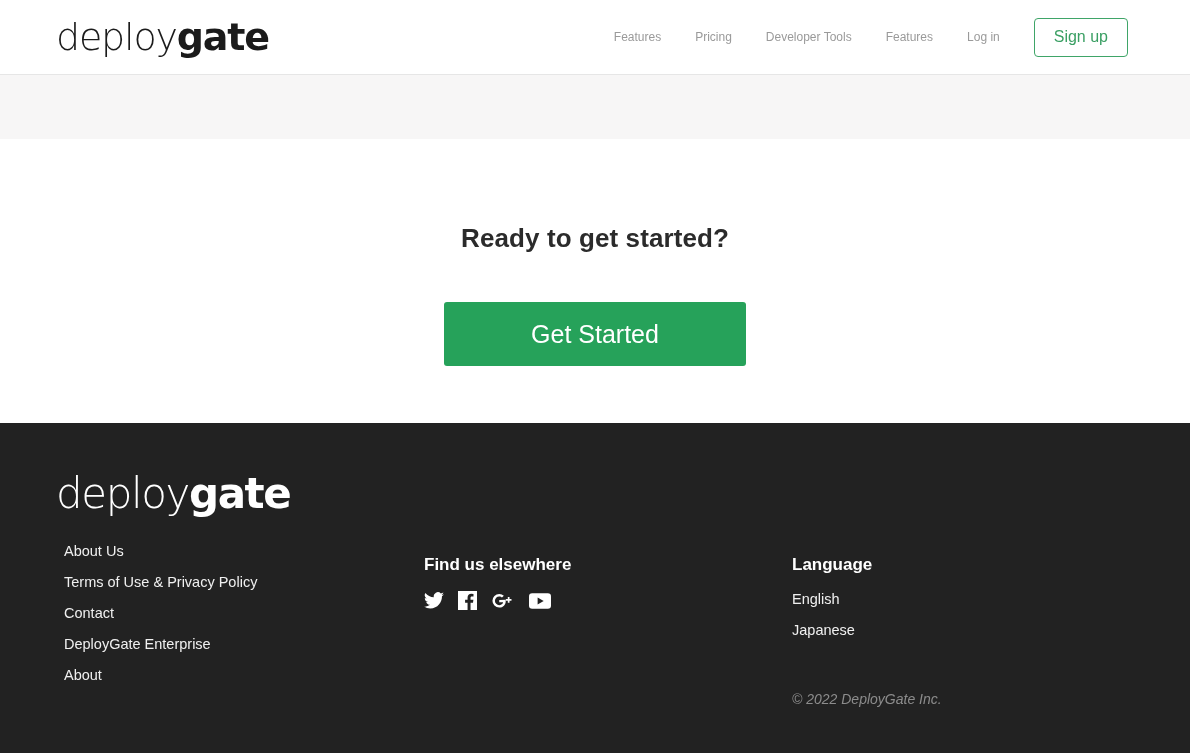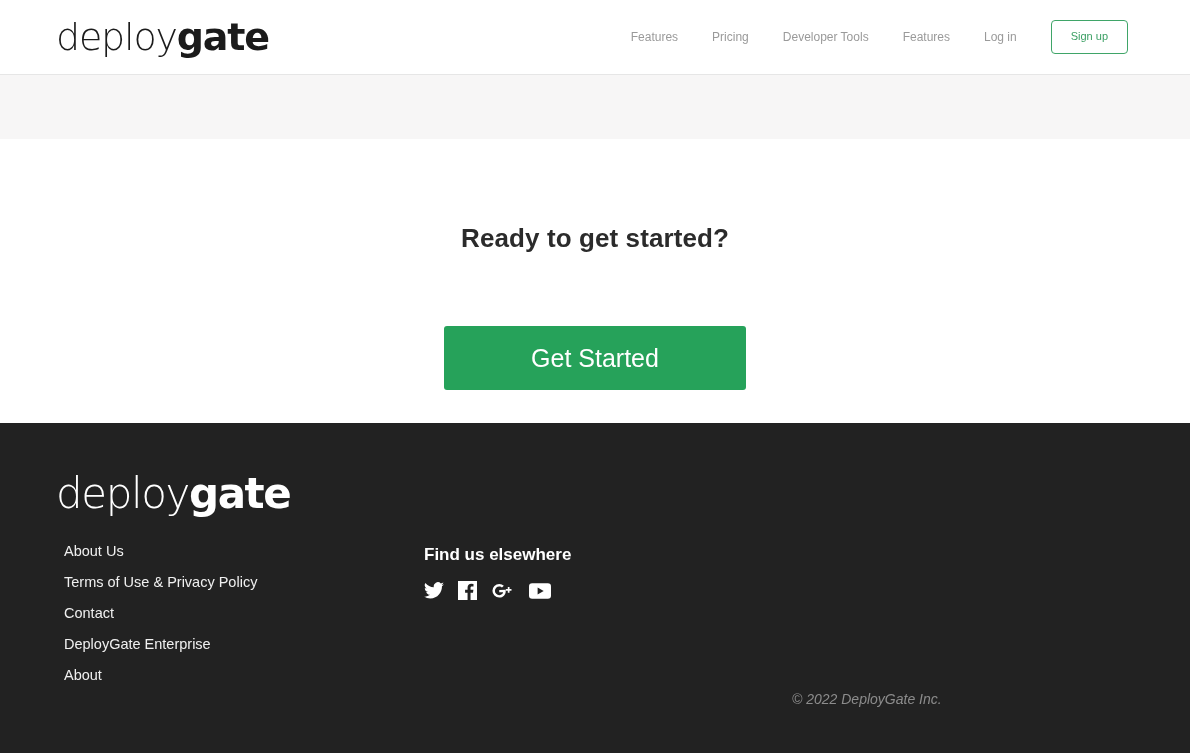--- a/index.html
+++ b/index.html
@@ -64,21 +64,21 @@
     text-decoration: none;
     padding: 0 17px;
     line-height: 1;
     white-space: nowrap;
   }
   .signup-btn {
     margin-left: 17px;
     border: 1px solid #3fa568;
     border-radius: 4px;
     color: #3a9f63;
-    font-size: 11px;
+    font-size: 16px;
     padding: 10px 19px 11px;
     line-height: 1;
     background: #ffffff;
     text-decoration: none;
     white-space: nowrap;
     display: inline-block;
   }
 
   
   .gray-band {
@@ -97,21 +97,21 @@
     margin: 12px;
     padding-top: 72px;
     font-size: 26px;
     font-weight: 600;
     color: #2b2b2b;
     letter-spacing: 0.1px;
     line-height: 1.2;
   }
   .cta-button {
     display: inline-block;
-    margin-top: 60px;
+    margin-top: 36px;
     width: 302px;
     height: 64px;
     line-height: 64px;
     background: #26a25a;
     color: #ffffff;
     font-size: 25px;
     text-decoration: none;
     border-radius: 3px;
     box-sizing: border-box;
   }
@@ -155,21 +155,21 @@
 
   .footer-col-social {
     position: absolute;
     left: 424px;
     top: 118px;
   }
   .footer-heading {
     color: #ffffff;
     font-size: 17px;
     font-weight: 700;
-    margin: 4px 0 16px 0;
+    margin: 14px 0 16px 0;
     line-height: 1.2;
     white-space: nowrap;
   }
   .social-row {
     display: flex;
     align-items: center;
     gap: 14px;
   }
   .social-icon {
     display: inline-flex;
@@ -297,19 +297,24 @@
             <svg width="22" height="16" viewBox="0 0 24 17" aria-hidden="true">
               <rect x="0" y="0" width="24" height="17" rx="3.5" fill="#ffffff"></rect>
               <path fill="#222222" d="M9.4 4.6v7.8l6.6-3.9z"></path>
             </svg>
           </span>
         </a>
 
       </div>
     </div>
 
+    <div class="footer-col-lang">
+      <div class="footer-heading">Language</div>
+      <a class="lang-link" href="#">English</a>
+      <a class="lang-link" href="#">Japanese</a>
+    </div>
 
     <div class="copyright">© 2022 DeployGate Inc.</div>
 
 
   </footer>
 
 </div>
 
 </body></html>

